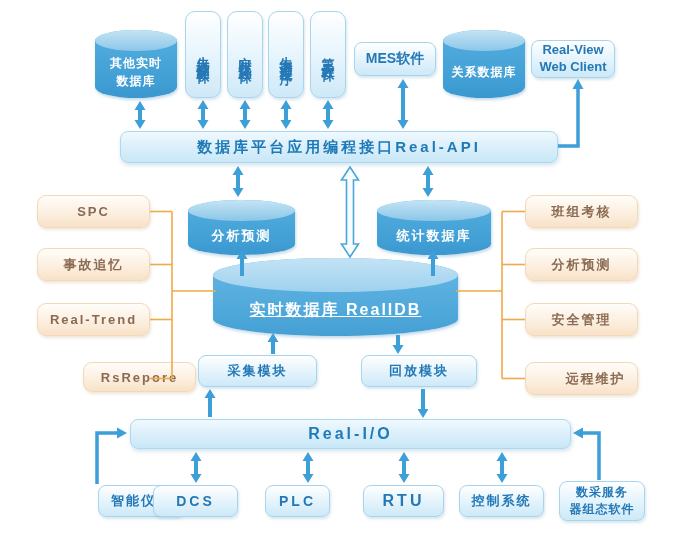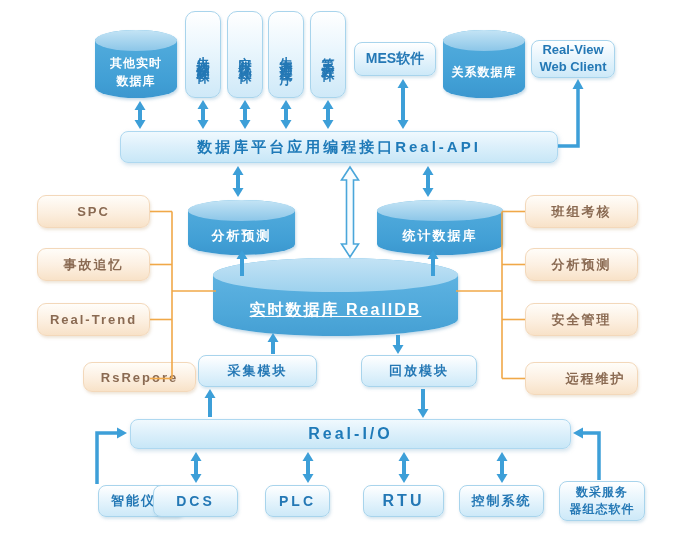--- a/index.html
+++ b/index.html
@@ -131,21 +131,21 @@
     <span>远程维护</span>
   </div>
 
   <div class="cyl cyl-sm" style="left:188px;top:200px;width:107px;height:55px;">
     <div class="body"></div>
     <div class="cap"></div>
     <div class="lbl">
         <span>分析预测</span>
       </div>
   </div>
-  <div class="cyl cyl-sm" style="left:377px;top:200px;width:126px;height:55px;">
+  <div class="cyl cyl-sm" style="left:377px;top:200px;width:114px;height:55px;">
     <div class="body"></div>
     <div class="cap"></div>
     <div class="lbl">
         <span>统计数据库</span>
       </div>
   </div>
 
   <div class="cyl cyl-big" style="left:213px;top:258px;width:245px;height:78px;">
     <div class="body"></div>
     <div class="cap"></div>

